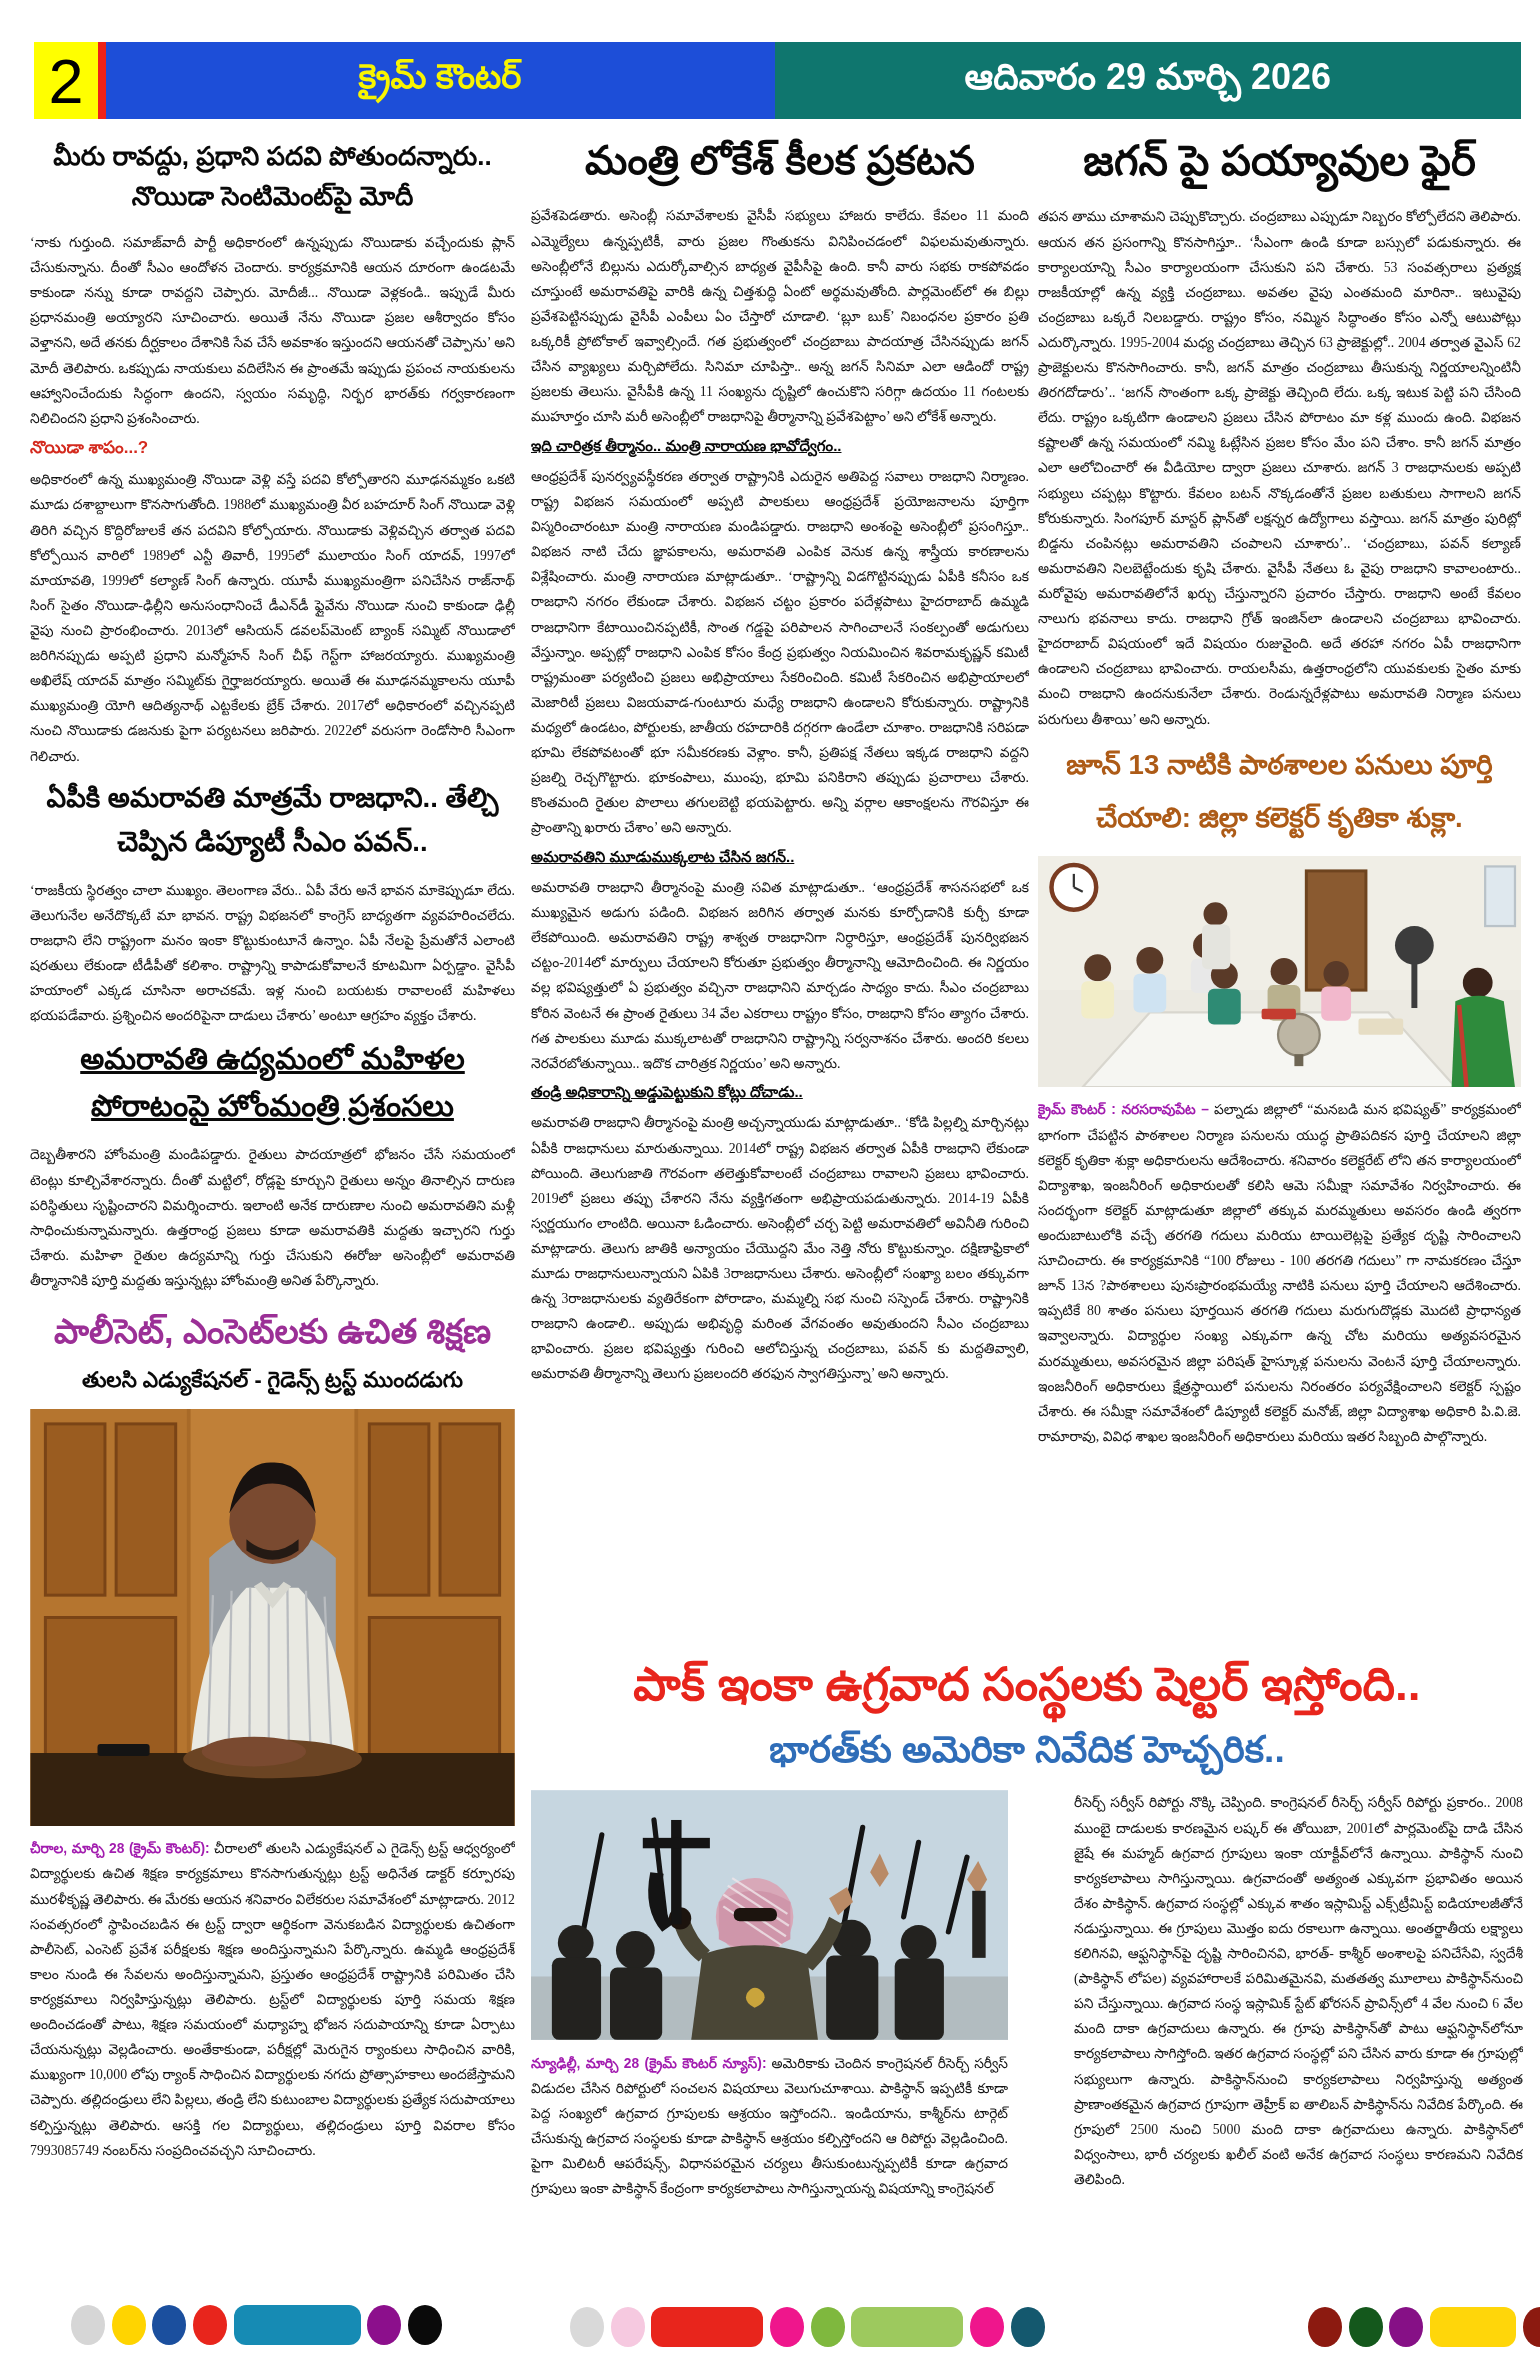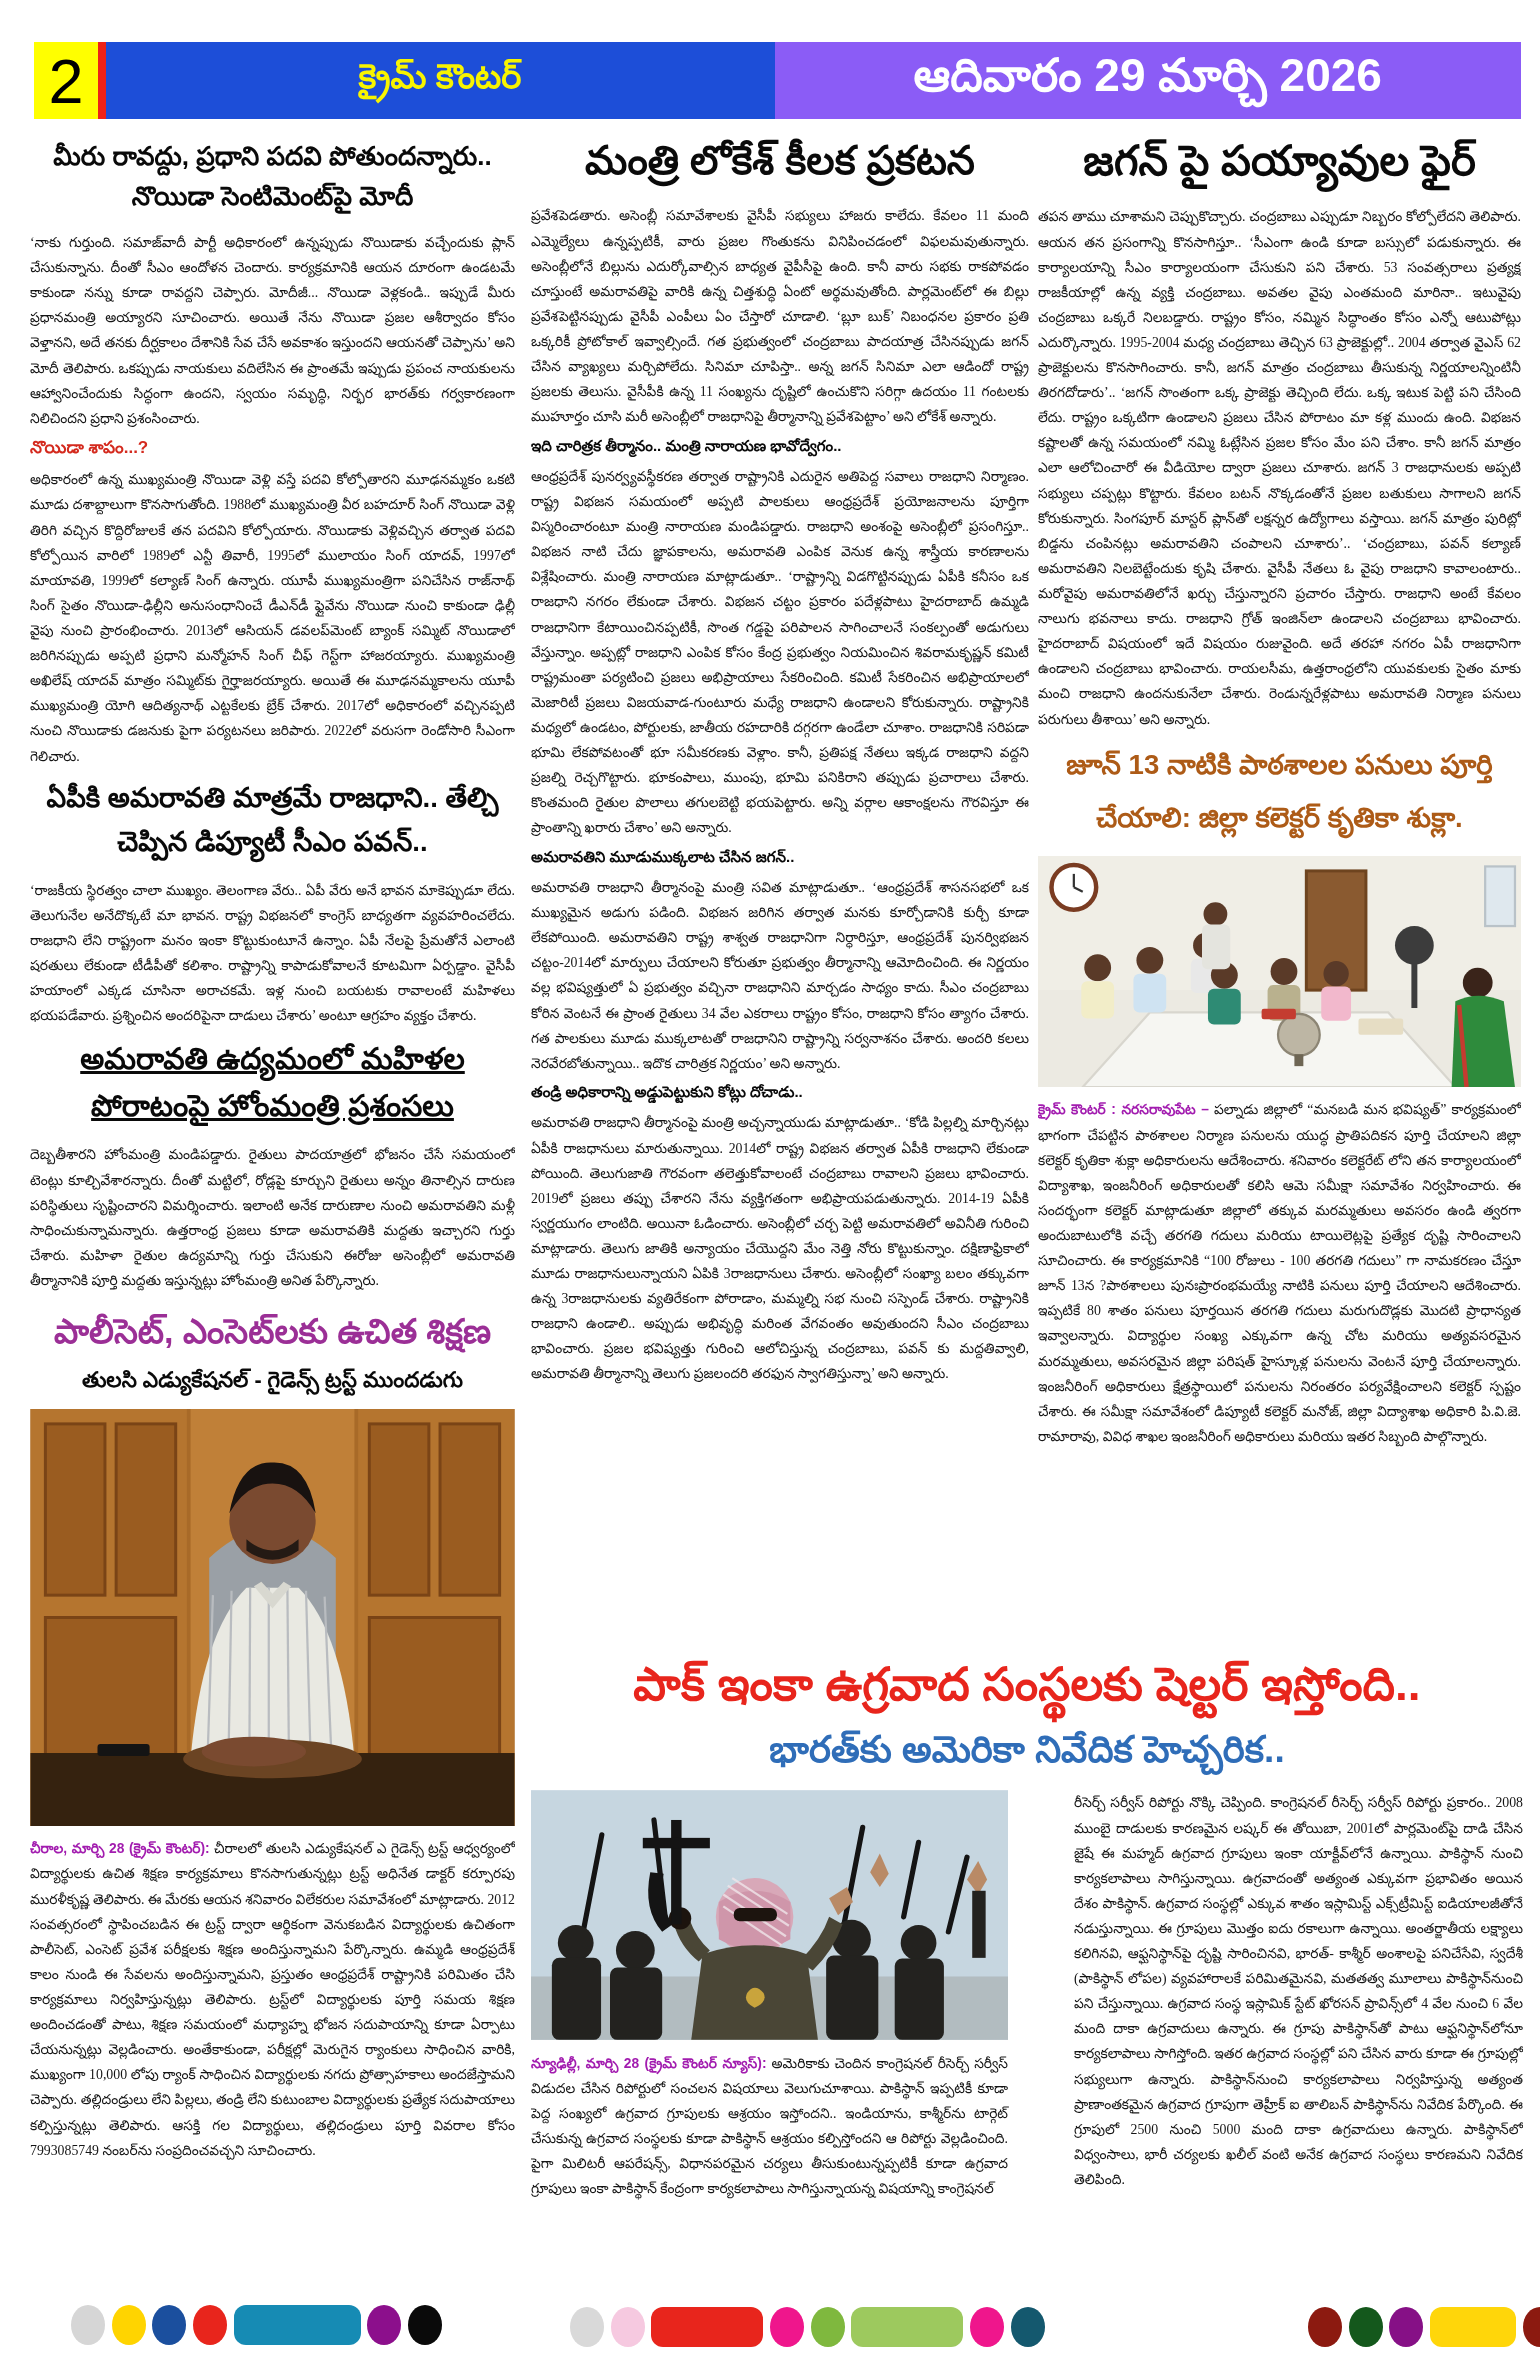--- a/index.html
+++ b/index.html
@@ -10,42 +10,42 @@
   }
   .page { position:absolute; inset:0; }
 
   
   .masthead-bar { position:absolute; left:34px; top:42px; width:1487px; height:77px; display:flex; }
   .pagenum { width:64px; background:#ffff00; color:#000; display:flex; align-items:center; justify-content:center;
     font-family:"Liberation Sans",sans-serif; font-size:63px; font-weight:400; }
   .sliver { width:7.5px; background:#ee2218; }
   .masthead { width:669px; background:#1d4ed8; color:#f8f400; display:flex; align-items:center; justify-content:center;
     font-family:"Liberation Sans",sans-serif; font-size:34px; font-weight:bold; }
-  .dateband { flex:1; background:#8b5cf6; color:#ffffff; display:flex; align-items:center; justify-content:center;
-    font-family:"Liberation Sans",sans-serif; font-size:46px; font-weight:bold; }
+  .dateband { flex:1; background:#0f766e; color:#ffffff; display:flex; align-items:center; justify-content:center;
+    font-family:"Liberation Sans",sans-serif; font-size:36px; font-weight:bold; }
 
   
   .col { position:absolute; top:136px; overflow:hidden; }
   .col-left  { left:30px;  width:485px; height:2164px; }
   .col-mid   { left:531px; width:498px; height:1516px; }
   .col-right { left:1038px; width:483px; height:1516px; }
 
   .hl { font-family:"Liberation Sans",sans-serif; font-weight:bold; text-align:center; color:#0a0a0a; margin:0 0 13.4px 0; }
   .hl-1 { font-size:26px; line-height:1.55; }
   .hl-2 { font-size:27.6px; line-height:1.6; }
   .hl-3 { font-size:30px; line-height:1.55;text-decoration:underline; }
   .hl-mid { font-size:40px; line-height:1.2; margin-bottom:19.4px; }
   .hl-right { font-size:42px; line-height:1.2; margin-bottom:18px; }
   .hl-magenta { font-size:34px; color:#9b2f96; margin:19.4px 0 7.5px 0; }
   .hl-orange { font-size:27.6px; color:#ad5b17; line-height:1.9; margin:7.5px 0 12px 0; }
   .subhead-black { font-family:"Liberation Sans",sans-serif; font-weight:bold; text-align:center; font-size:21.6px; margin:0 0 12px 0; color:#0a0a0a; }
 
   .body { font-size:13.8px; line-height:1.82; text-align:justify; margin:0 0 7.5px 0; }
   .subhead-red { color:#d42a1e; font-weight:bold; font-size:17px; margin:3px 0 6px 0; font-family:"Liberation Sans",sans-serif; }
-  .subhead-inline { font-weight:bold; font-size:15px; margin:3px 0 6px 0; font-family:"Liberation Sans",sans-serif; color:#0a0a0a; }
+  .subhead-inline { font-weight:bold; font-size:15px; margin:3px 0 6px 0; font-family:"Liberation Sans",sans-serif; color:#0a0a0a;text-decoration:underline; }
   .dateline { color:#a21caf; font-weight:bold; font-family:Liberation Sans, sans-serif; }
 
   figure { margin:0 0 10.4px 0; }
   figure svg { display:block; }
 
   
   .bottom { position:absolute; left:531px; top:1651px; width:992px; height:655px; overflow:hidden; }
   .hl-pak { font-family:"Liberation Sans",sans-serif; font-weight:bold; text-align:center; color:#e8251c;
     font-size:46px; line-height:1.25; margin:4.5px 0 15px 0; }
   .hl-usa { font-family:"Liberation Sans",sans-serif; font-weight:bold; text-align:center; color:#2f6db8;

